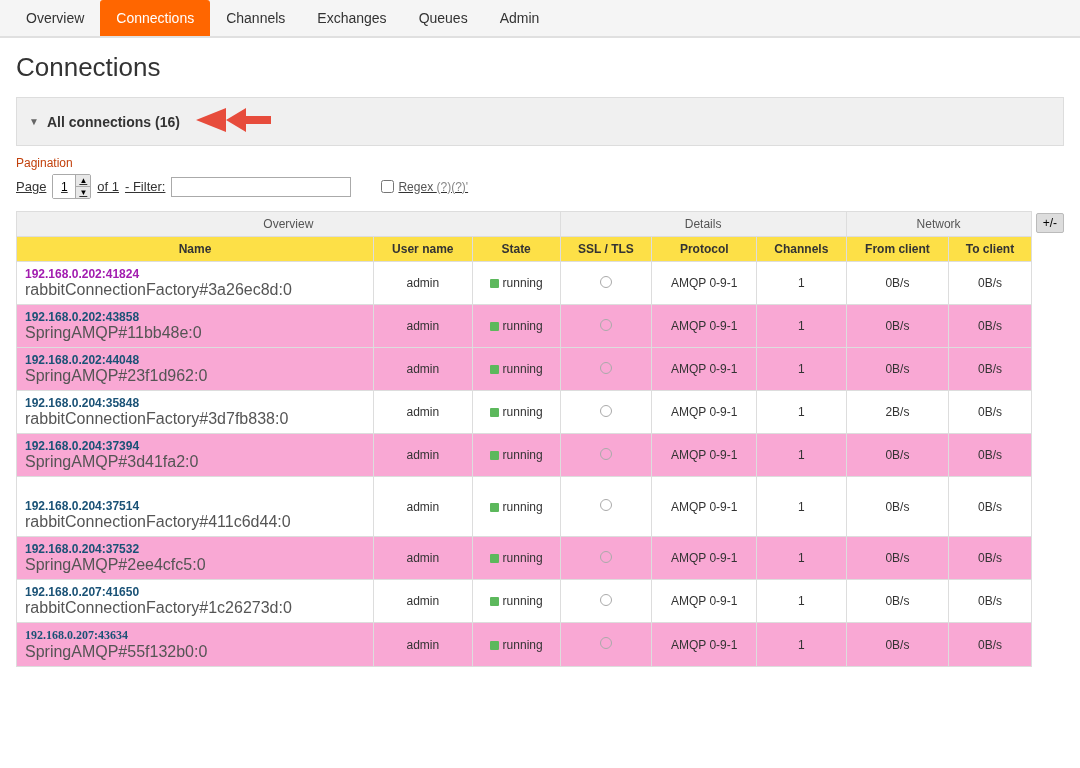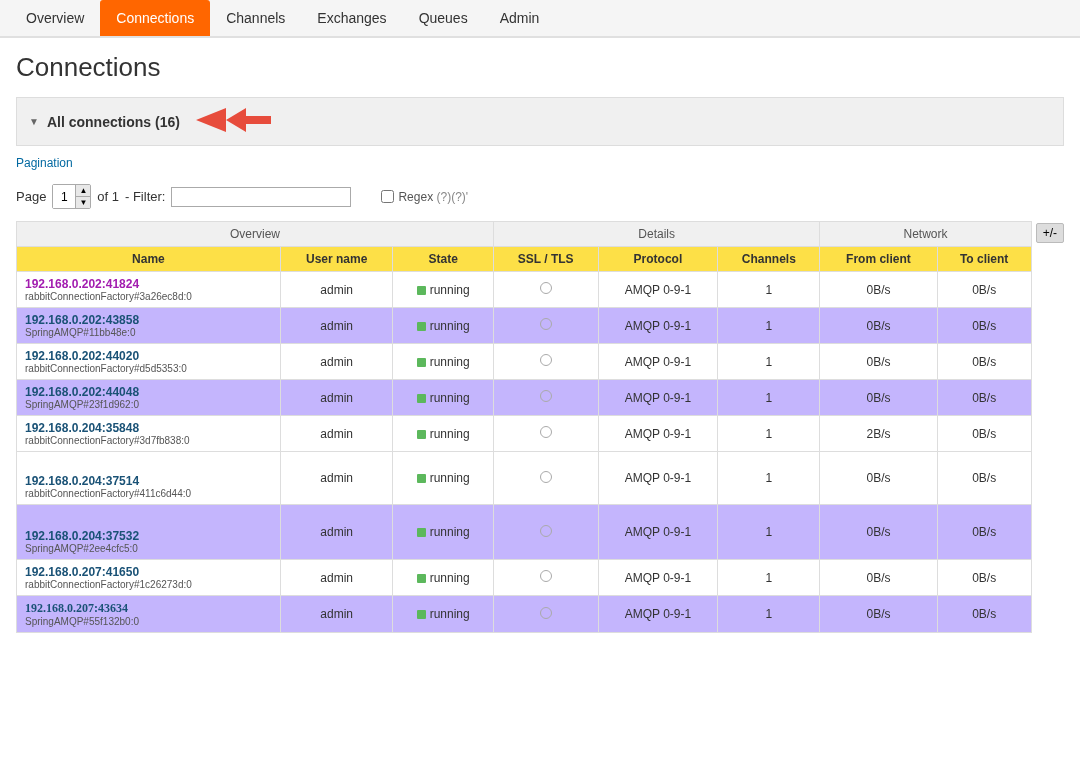--- a/index.html
+++ b/index.html
@@ -60,28 +60,29 @@
       margin-left: 8px;
     }
     
 
     
     .pagination-section {
       margin-bottom: 12px;
     }
     .pagination-label {
       font-size: 12px;
-      color: #0369a1;
-      margin-bottom: 14px;
+      color: #c2410c;
+      margin-bottom: 4px;
     }
     .pagination-controls {
       display: flex;
       align-items: center;
       gap: 6px;
       font-size: 13px;
+      text-decoration: underline;
     }
     .page-input {
       width: 28px;
       border: none;
       padding: 1px 3px;
       font-size: 12px;
       text-align: center;
       outline: none;
     }
     .page-spinner-btn {
@@ -126,31 +127,31 @@
       background: #fde047;
       font-weight: bold;
       font-size: 12px;
     }
     .group-header th {
       background: #f0f0f0;
       font-weight: normal;
       color: #555;
       font-size: 12px;
     }
-    .row-alt { background: #c4b5fd; }
+    .row-alt { background: #f9a8d4; }
     .row-normal { background: #fff; }
 
     .conn-name {
       font-weight: bold;
       color: #1a5276;
       display: block;
     }
     .conn-sub {
       color: #555;
-      font-size: 10px;
+      font-size: 16px;
       display: block;
     }
 
     .state-dot {
       display: inline-block;
       width: 9px;
       height: 9px;
       background: #5cb85c;
       border-radius: 1px;
       margin-right: 4px;
@@ -275,33 +276,20 @@
               <span class="conn-sub">SpringAMQP#11bb48e:0</span>
             </td>
             <td>admin</td>
             <td><span class="state-dot"></span>running</td>
             <td><span class="ssl-circle"></span></td>
             <td>AMQP 0-9-1</td>
             <td>1</td>
             <td>0B/s</td>
             <td>0B/s</td>
           </tr>
-          <tr class="row-normal">
-            <td>
-              <a href="#" class="conn-name" style="color: rgb(26, 82, 118); text-decoration: none;">192.168.0.202:44020</a>
-              <span class="conn-sub">rabbitConnectionFactory#d5d5353:0</span>
-            </td>
-            <td>admin</td>
-            <td><span class="state-dot"></span>running</td>
-            <td><span class="ssl-circle"></span></td>
-            <td>AMQP 0-9-1</td>
-            <td>1</td>
-            <td>0B/s</td>
-            <td>0B/s</td>
-          </tr>
           <tr class="row-alt">
             <td>
               <a href="#" class="conn-name" style="color: rgb(26, 82, 118); text-decoration: none;">192.168.0.202:44048</a>
               <span class="conn-sub">SpringAMQP#23f1d962:0</span>
             </td>
             <td>admin</td>
             <td><span class="state-dot"></span>running</td>
             <td><span class="ssl-circle"></span></td>
             <td>AMQP 0-9-1</td>
             <td>1</td>
@@ -314,36 +302,49 @@
               <span class="conn-sub">rabbitConnectionFactory#3d7fb838:0</span>
             </td>
             <td>admin</td>
             <td><span class="state-dot"></span>running</td>
             <td><span class="ssl-circle"></span></td>
             <td>AMQP 0-9-1</td>
             <td>1</td>
             <td>2B/s</td>
             <td>0B/s</td>
           </tr>
+          <tr class="row-alt">
+            <td>
+              <a href="#" class="conn-name" style="color: rgb(26, 82, 118); text-decoration: none;">192.168.0.204:37394</a>
+              <span class="conn-sub">SpringAMQP#3d41fa2:0</span>
+            </td>
+            <td>admin</td>
+            <td><span class="state-dot"></span>running</td>
+            <td><span class="ssl-circle"></span></td>
+            <td>AMQP 0-9-1</td>
+            <td>1</td>
+            <td>0B/s</td>
+            <td>0B/s</td>
+          </tr>
           <tr class="row-normal">
             <td>
               <a href="#" class="conn-name" style="color: rgb(26, 82, 118); text-decoration: none; margin-top: 17px;">192.168.0.204:37514</a>
               <span class="conn-sub">rabbitConnectionFactory#411c6d44:0</span>
             </td>
             <td>admin</td>
             <td><span class="state-dot"></span>running</td>
             <td><span class="ssl-circle"></span></td>
             <td>AMQP 0-9-1</td>
             <td>1</td>
             <td>0B/s</td>
             <td>0B/s</td>
           </tr>
           <tr class="row-alt">
             <td>
-              <a href="#" class="conn-name" style="color: rgb(26, 82, 118); text-decoration: none; margin-top: 19px;">192.168.0.204:37532</a>
+              <a href="#" class="conn-name" style="color: rgb(26, 82, 118); text-decoration: none;">192.168.0.204:37532</a>
               <span class="conn-sub">SpringAMQP#2ee4cfc5:0</span>
             </td>
             <td>admin</td>
             <td><span class="state-dot"></span>running</td>
             <td><span class="ssl-circle"></span></td>
             <td>AMQP 0-9-1</td>
             <td>1</td>
             <td>0B/s</td>
             <td>0B/s</td>
           </tr>

